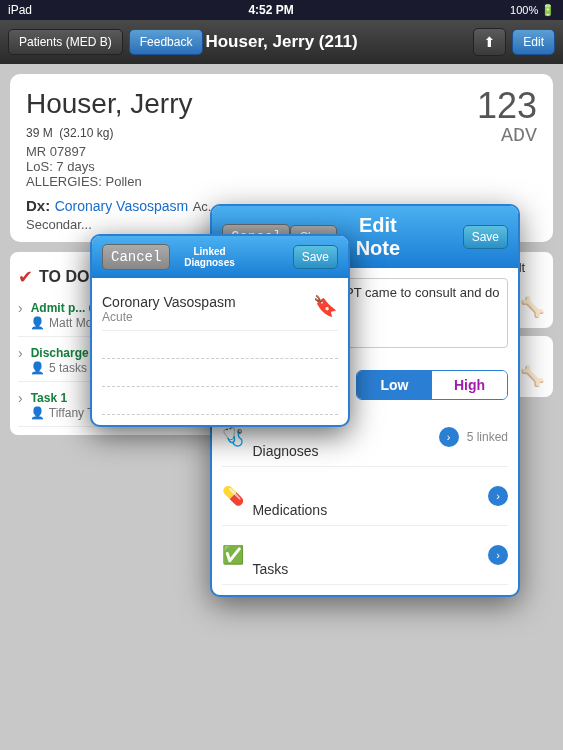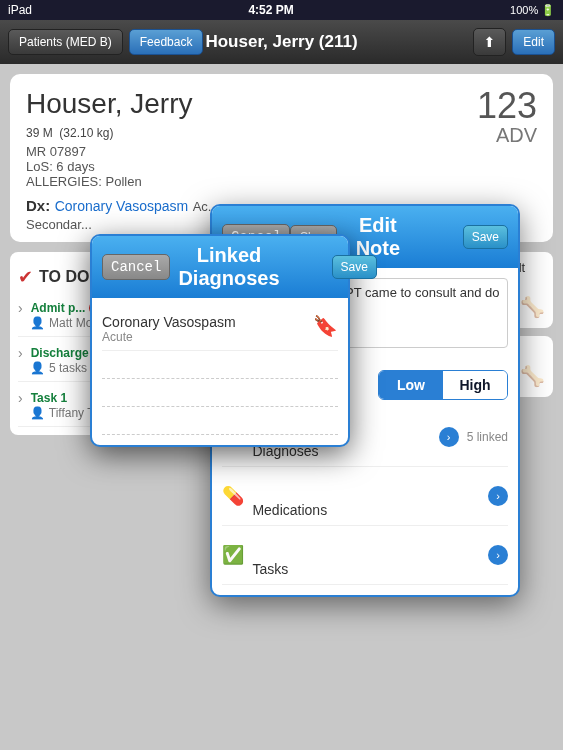--- a/index.html
+++ b/index.html
@@ -96,20 +96,21 @@
     }
     .patient-id-num {
       font-size: 36px;
       font-weight: 300;
       color: #555;
       line-height: 1;
     }
     .patient-id-type {
       font-size: 20px;
       color: #777;
+      font-family: Liberation Mono, monospace;
     }
 
     .patient-meta {
       font-size: 12px;
       color: #444;
       margin-top: 6px;
     }
     .patient-info-row {
       display: flex;
       gap: 20px;
@@ -268,33 +269,33 @@
     .priority-row {
       display: flex;
       justify-content: flex-end;
       margin: 8px 10px;
     }
     .priority-toggle {
       display: flex;
       border: 1px solid #2a7fd4;
       border-radius: 6px;
       overflow: hidden;
-      width: 130px;
+      width: 152px;
       align-items: flex-end;
     }
     .priority-btn {
       flex: 1;
       padding: 6px 0;
       text-align: center;
       font-size: 14px;
       font-weight: bold;
       cursor: pointer;
     }
     .priority-low { background: #2a7fd4; color: white; }
-    .priority-high { background: white; color: #0f172a; }
+    .priority-high { background: white; color: #a21caf; }
 
     
     .linked-items {
       padding: 0 10px 10px;
     }
     .linked-row {
       display: flex;
       align-items: center;
       padding: 7px 0;
       border-bottom: 1px solid #eee;
@@ -329,21 +330,21 @@
       z-index: 30;
     }
     .linked-diag-header {
       background: linear-gradient(to bottom, #4ab0f0, #1a7dd4);
       border-radius: 8px 8px 0 0;
       padding: 8px 10px;
       display: flex;
       align-items: center;
       gap: 8px;
     }
-    .linked-diag-title { color: white; font-size: 20px; font-weight: bold; flex: 1; text-align: center; }
+    .linked-diag-title { color: white; font-size: 10px; font-weight: bold; flex: 1; text-align: center; }
     .linked-diag-body {
       padding: 10px;
       min-height: 100px;
     }
     .diag-item {
       display: flex;
       align-items: flex-start;
       padding: 6px 0;
       border-bottom: 1px solid #eee;
       justify-content: space-between;
@@ -391,21 +392,21 @@
     </div>
 
     <div class="patient-meta">
       <span>39 M</span>&nbsp;
       <span>(32.10 kg)</span>
     </div>
 
     <div class="patient-info-row">
       <div class="info-col">
         <div>MR 07897</div>
-        <div>LoS: 6 days</div>
+        <div>LoS: 7 days</div>
         <div>ALLERGIES:  Pollen</div>
       </div>
     </div>
 
     <div style="margin-top:8px;">
       <span class="dx-label">Dx:</span>
       <span class="dx-value">Coronary Vasospasm</span>
       <span style="font-size:13px;color:#555;">Ac...</span>
     </div>
     <div class="secondary-label">Secondar...</div>

